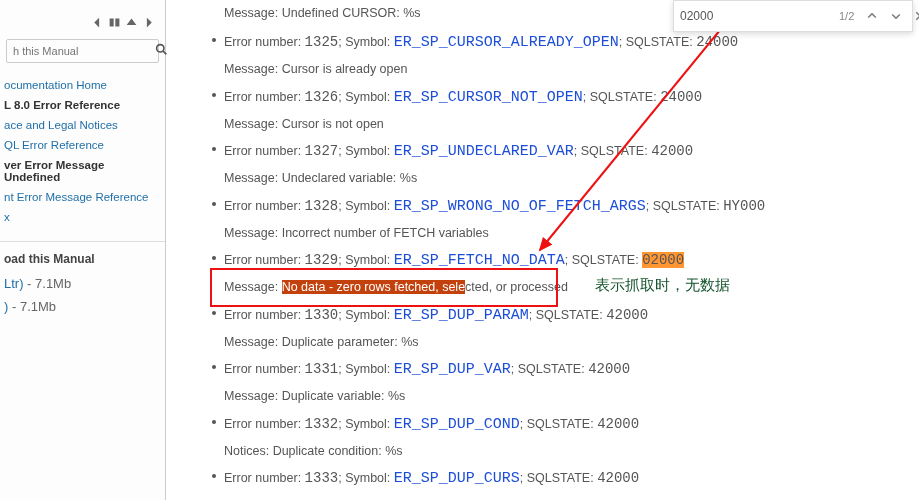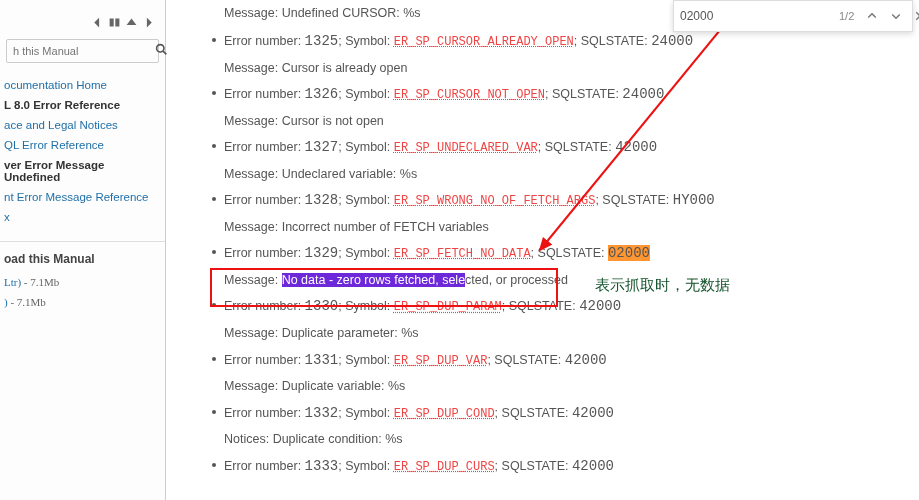--- a/index.html
+++ b/index.html
@@ -81,21 +81,21 @@
   .nav .level2 { padding-left: 4px; }
   .section-head {
     border-top: 1px solid #ddd;
     margin-top: 14px;
     padding: 10px 6px 6px 4px;
     font-weight: bold; color: #444;
     font-size: 12px;
   }
   .dl-line {
     padding: 4px 6px 4px 4px;
-    color: #666; font-size: 11px; font-family: Liberation Serif, serif;
+    color: #666; font-size: 13px;
   }
   .dl-line a { color: #1f6fa8; text-decoration: none; }
 
   
   .main {
     position: absolute; left: 166px; right: 0; top: 0; bottom: 0;
     padding: 6px 20px 20px 46px;
     overflow: hidden;
   }
   ul.errors { list-style: none; }
@@ -107,24 +107,24 @@
   ul.errors > li::before {
     content: ""; position: absolute; left: 0; top: 6px;
     width: 4px; height: 4px; background: #555; border-radius: 50%;
   }
   .err-line, .msg-line {
     font-size: 12.5px; color: #555;
     line-height: 1.4;
     margin-bottom: 8px;
   }
   .lead-msg { font-size: 12.5px; color: #555; margin: 0 0 12px 12px; }
-  .sym { text-decoration: underline; text-decoration-style: dotted; font-family: "Courier New", monospace; font-size: 12px; white-space: pre; color: #ef4444;}
+  .sym { text-decoration-style: dotted; font-family: "Courier New", monospace; font-size: 15px; white-space: pre; color: #1d4ed8;}
   .sql { font-family: "Courier New", monospace; font-size: 14px; color: #555; }
   .hit-current { background: #ff9632; }
-  .sel { background: #6d28d9; color: #fff; text-align: center; }
+  .sel { background: #c2410c; color: #fff; text-align: center; }
 
   
   .anno-box {
     position: absolute; left: 210px; top: 268px;
     width: 348px; height: 39px;
     border: 2px solid #e11;
     pointer-events: none;
   }
   .anno-label {
     position: absolute; left: 595px; top: 276px;

